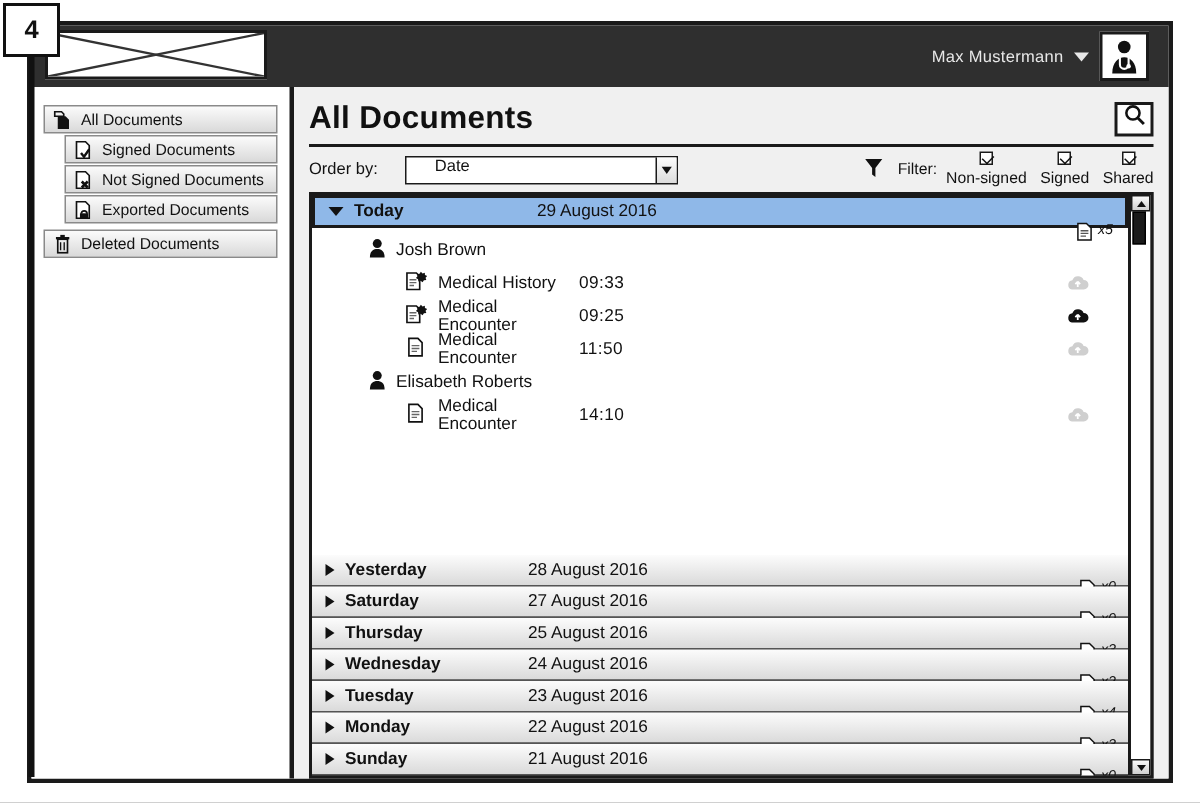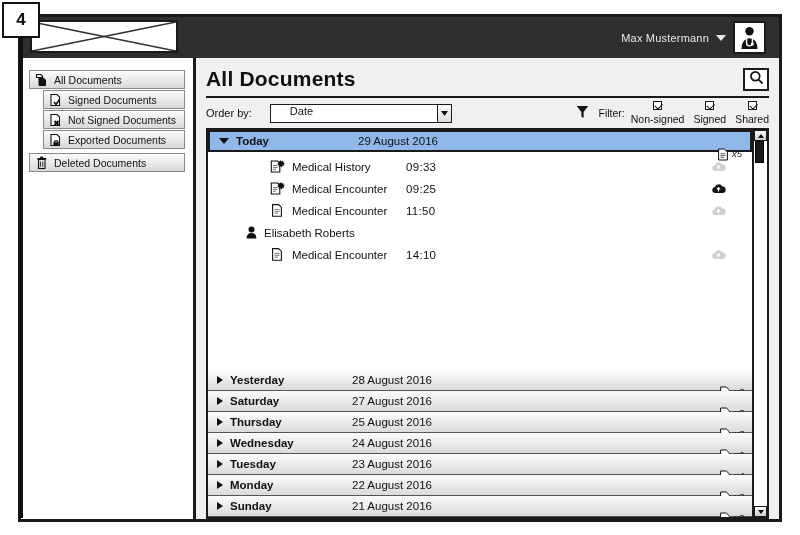--- a/index.html
+++ b/index.html
@@ -224,21 +224,21 @@
     display: flex; align-items: center; gap: 7px;
     height: 22px; padding-left: 38px;
     font-size: 11.5px; color: #111;
   }
   .doc-row {
     display: flex; align-items: center;
     height: 22px; padding-left: 62px;
     font-size: 11.5px; color: #111;
     position: relative; cursor: pointer;
   }
-  .doc-name { margin-left: 7px; width: 114px; }
+  .doc-name { margin-left: 7px; width: 94px; }
   .doc-time { letter-spacing: .3px; }
   .doc-cloud { position: absolute; right: 26px; top: 4px; }
 
   
   #scrollbar {
     width: 15px;
     border-left: 2px solid #1a1a1a;
     background: #fff;
     display: flex; flex-direction: column;
     align-items: center; justify-content: space-between;
@@ -413,20 +413,27 @@
               <span class="day-date">29 August 2016</span>
               <span class="day-count">
                 <span><svg width="12" height="13" viewBox="0 0 12 13">
     <path d="M1.6 1 L7.3 1 L10.4 4 L10.4 12 L1.6 12 Z" fill="#fff" stroke="#111" stroke-width="1"></path>
     <path d="M3.4 5.8 H8.6 M3.4 7.6 H8.6 M3.4 9.4 H7" stroke="#555" stroke-width="0.9"></path>
   </svg></span>
                 <span>x5</span>
               </span>
             </div>
             <div class="day-body">
+              <div class="patient-row">
+                <span><svg width="11" height="13" viewBox="0 0 11 13">
+    <circle cx="5.5" cy="3.4" r="3" fill="#111"></circle>
+    <path d="M0.6 12.6 C0.6 8.2 3 7 5.5 7 C8 7 10.4 8.2 10.4 12.6 Z" fill="#111"></path>
+  </svg></span>
+                <span>Josh Brown</span>
+              </div>
               <div class="doc-row">
                 <span><svg width="15" height="15" viewBox="0 0 15 15">
     <path d="M1.3 2 L7.6 2 L9.8 4.2 L9.8 13 L1.3 13 Z" fill="#fff" stroke="#111" stroke-width="1.1"></path>
     <path d="M3 6.5 H7.6 M3 8.4 H7.6 M3 10.3 H6" stroke="#666" stroke-width="0.9"></path>
     <path d="M10.6 1.2 l1.1 1.2 1.5-0.6 0.1 1.6 1.5 0.6 -1.1 1.2 0.5 1.5 -1.6 0.1 -0.9 1.4 -1.3-1 -1.5 0.5 -0.2-1.6 -1.4-0.8 1-1.2 -0.4-1.6 1.6 0.1 Z" fill="#111"></path>
   </svg></span>
                 <span class="doc-name">Medical History</span>
                 <span class="doc-time">09:33</span>
                 <span class="doc-cloud"><svg width="15" height="12" viewBox="0 0 15 12">
     <path d="M3.6 11 A3.1 3.1 0 0 1 3.9 4.9 A4 4 0 0 1 11.4 4.6 A2.9 2.9 0 0 1 11.5 11 Z" fill="#cfcfcf"></path>

